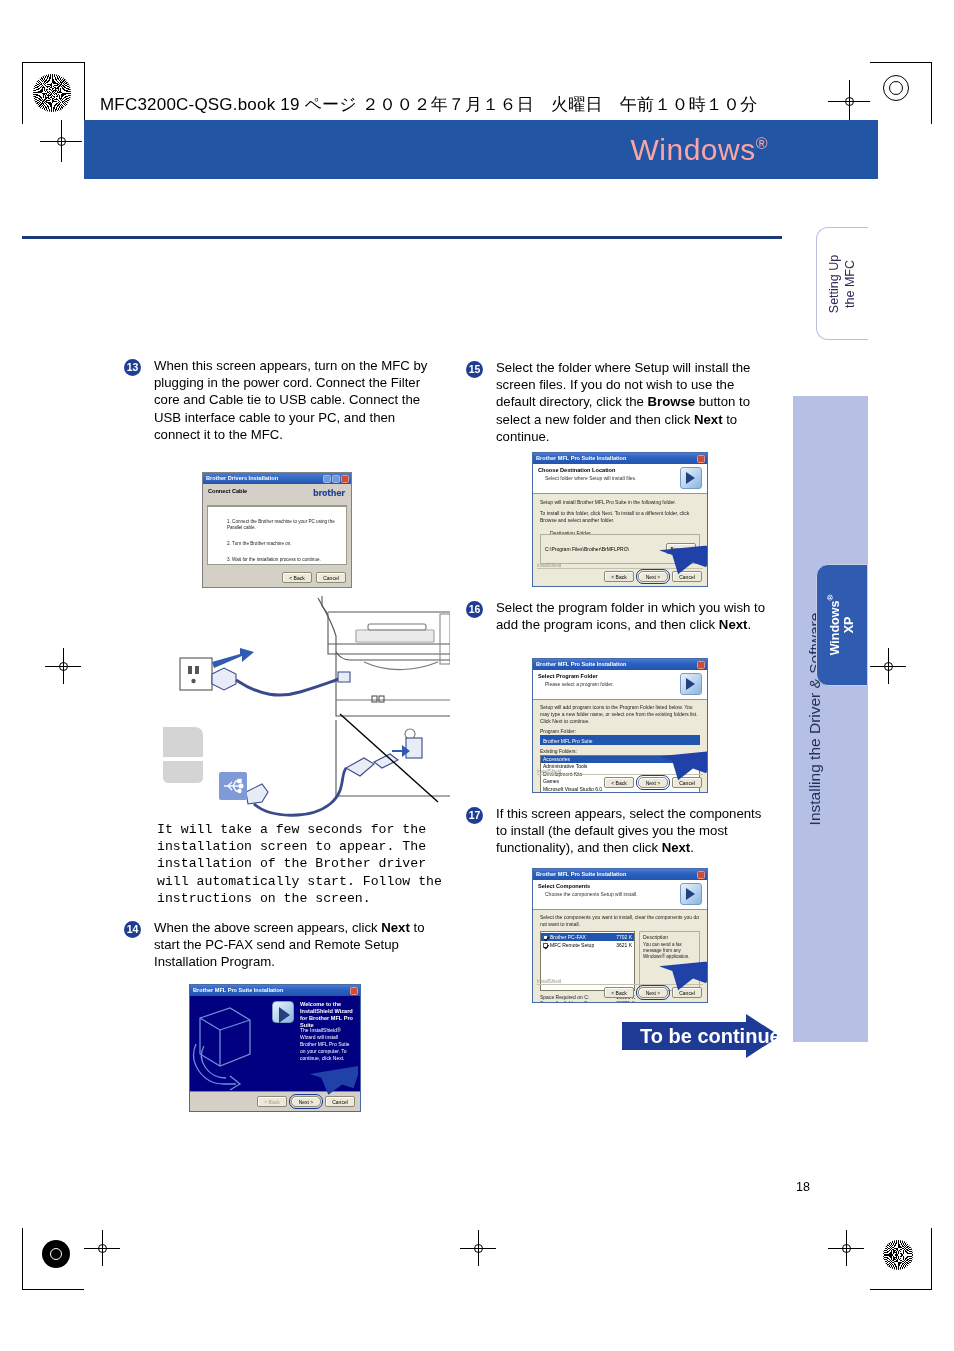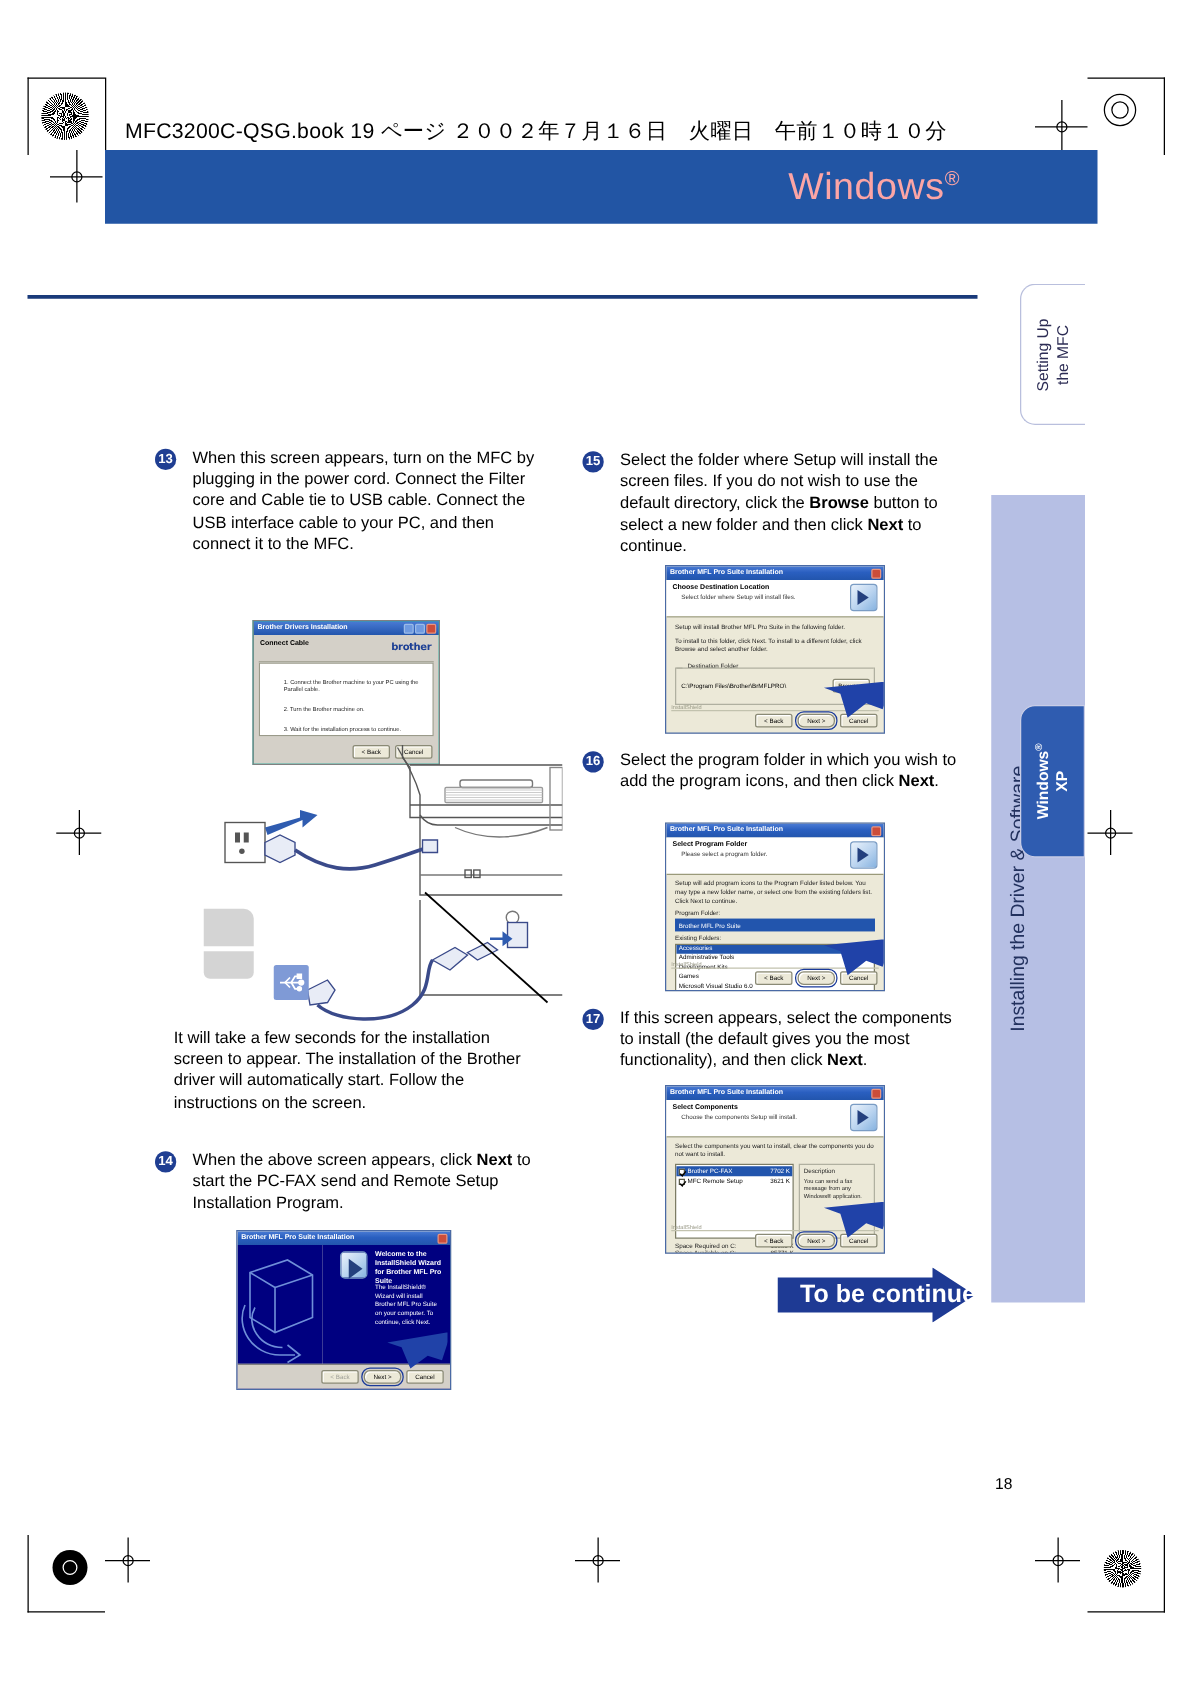--- a/index.html
+++ b/index.html
@@ -279,21 +279,21 @@
   }
   .chkrow .cb:after{
     content:"";position:absolute;left:1px;top:0.5px;width:2px;height:3.5px;
     border:solid #000;border-width:0 1px 1px 0;transform:rotate(40deg);
   }
   .chkrow.sel { background:#2255ad; color:#fff; }
   .chkrow .sz { margin-left:auto; }
   .arrow-svg { position:absolute; pointer-events:none; }
 
   
-  .dlg-gray { background:#14b8a6; border:1px solid #808080;margin-top:24px; }
+  .dlg-gray { background:#0ea5e9; border:1px solid #808080; }
   .dlg-gray .tb {
     background: linear-gradient(to bottom,#4a7bd4 0%, #2255ad 100%);
   }
   .brotherlogo {
     position:absolute; right:6px; top:16px;
     font-size:8px; font-weight:bold; color:#1c3f94;
     letter-spacing:-0.3px;
     font-family:"DejaVu Sans", sans-serif;
   }
 
@@ -517,21 +517,21 @@
       <path d="M9 14 L13 10 M9 14 L13 18"></path>
       <circle cx="22" cy="14" r="1.8" fill="#fff"></circle>
       <path d="M14 14 L17 9 L20 9"></path>
       <path d="M14 14 L17 19 L20 19"></path>
       <rect x="19" y="7.5" width="3" height="3" fill="#fff"></rect>
       <circle cx="20.5" cy="19" r="1.5" fill="#fff"></circle>
     </g>
   </svg>
 </div>
 
-<div class="plain-text" style="left:139px; top:821px; width:285px;">It will take a few seconds for the installation screen to appear. The installation of the Brother driver will automatically start. Follow the instructions on the screen.</div>
+<div class="plain-text" style="left:157px; top:821px; width:285px;font-family:Liberation Mono, monospace;">It will take a few seconds for the installation screen to appear. The installation of the Brother driver will automatically start. Follow the instructions on the screen.</div>
 
 <div class="step" style="left:124px; top:919px; width:312px;">
   <div class="num">14</div>
   <div class="body">
     <span>When the above screen appears, click </span><b>Next</b><span> to start the PC-FAX send and Remote Setup Installation Program.</span>
   </div>
 </div>
 
 <div class="dlg dlg-wiz" style="left:189px; top:984px; width:172px; height:128px;">
   <div class="tb">

